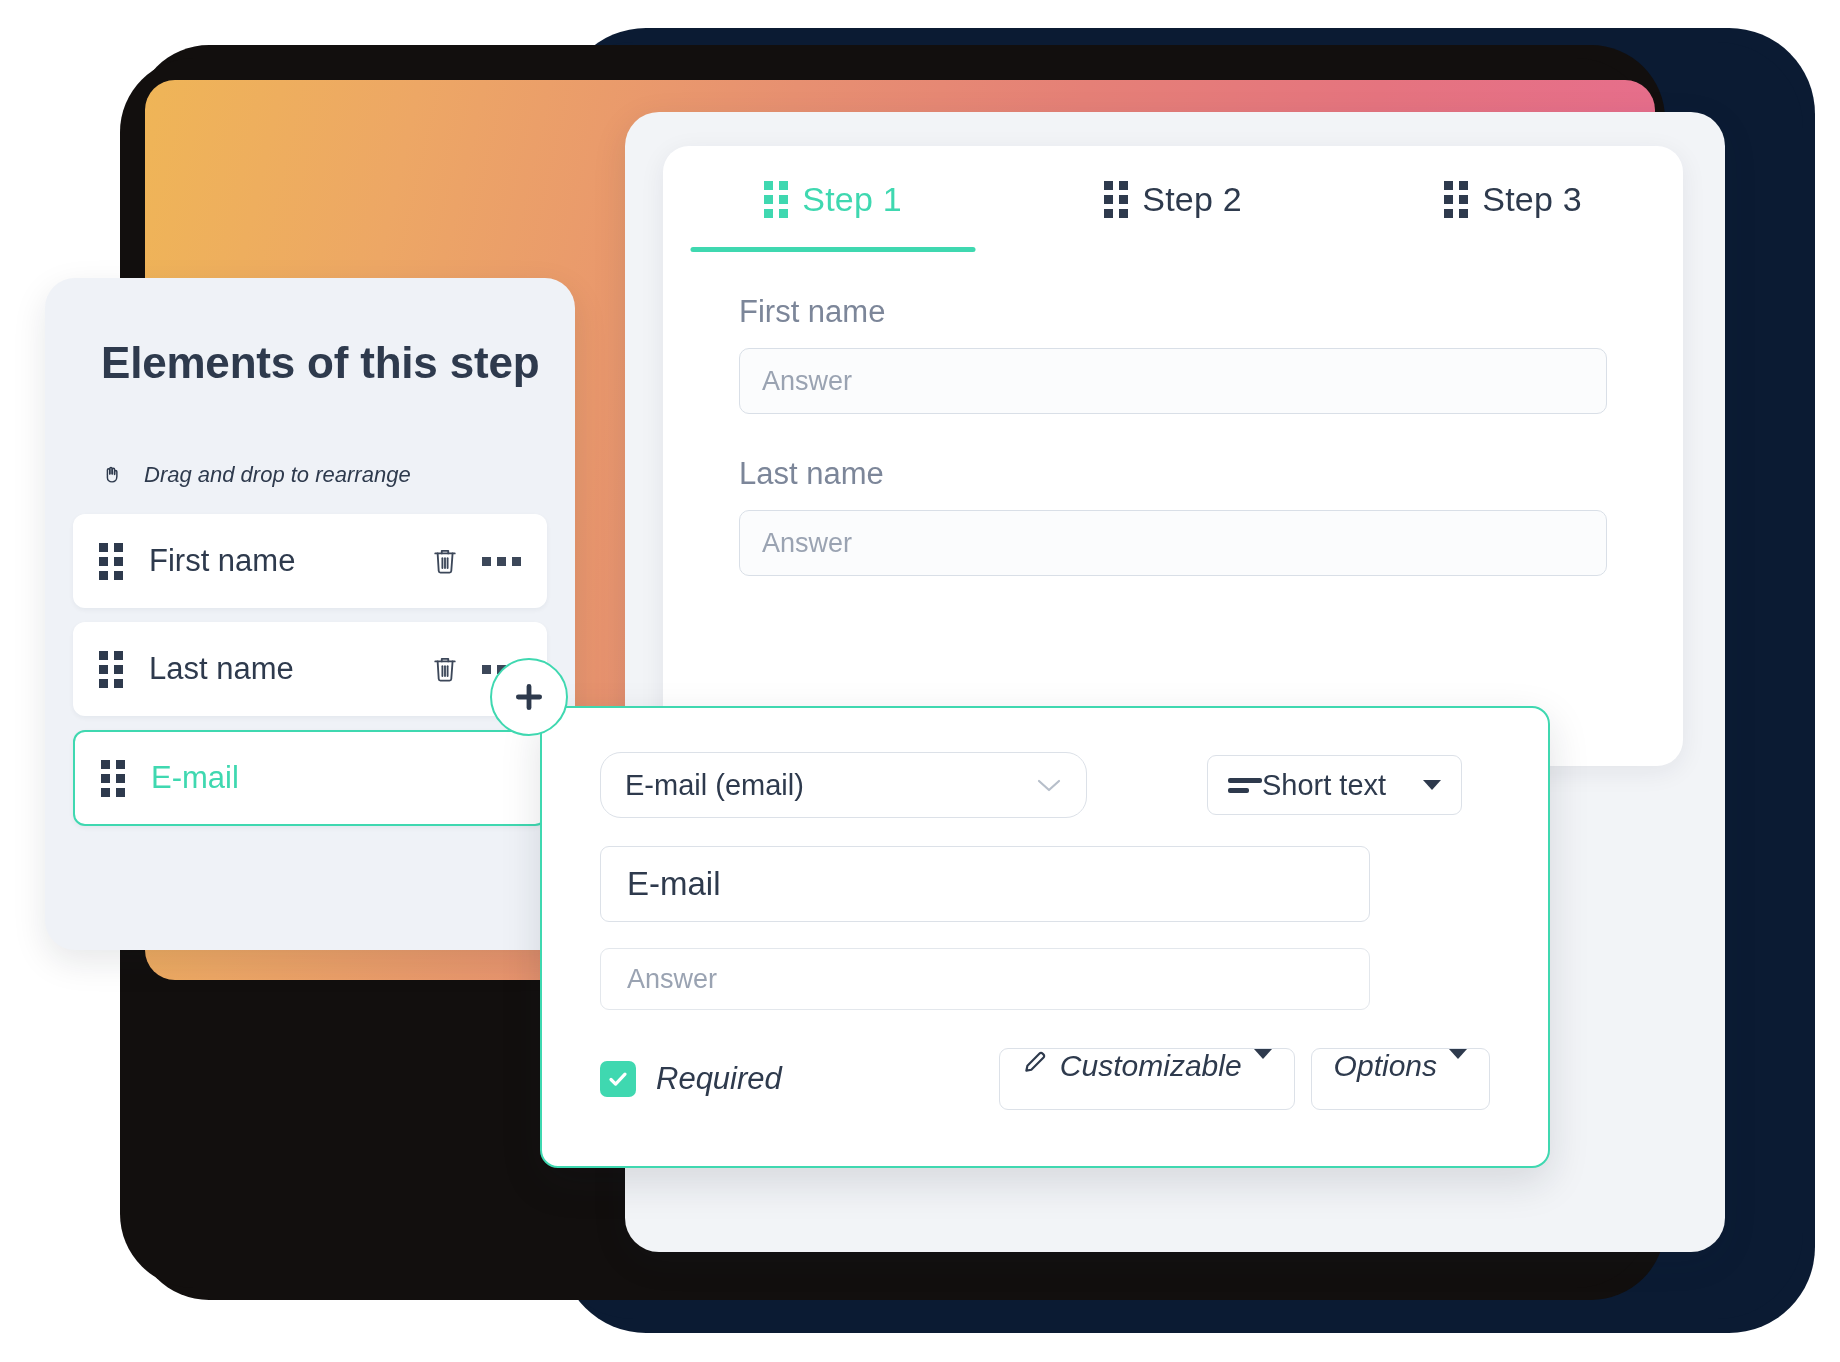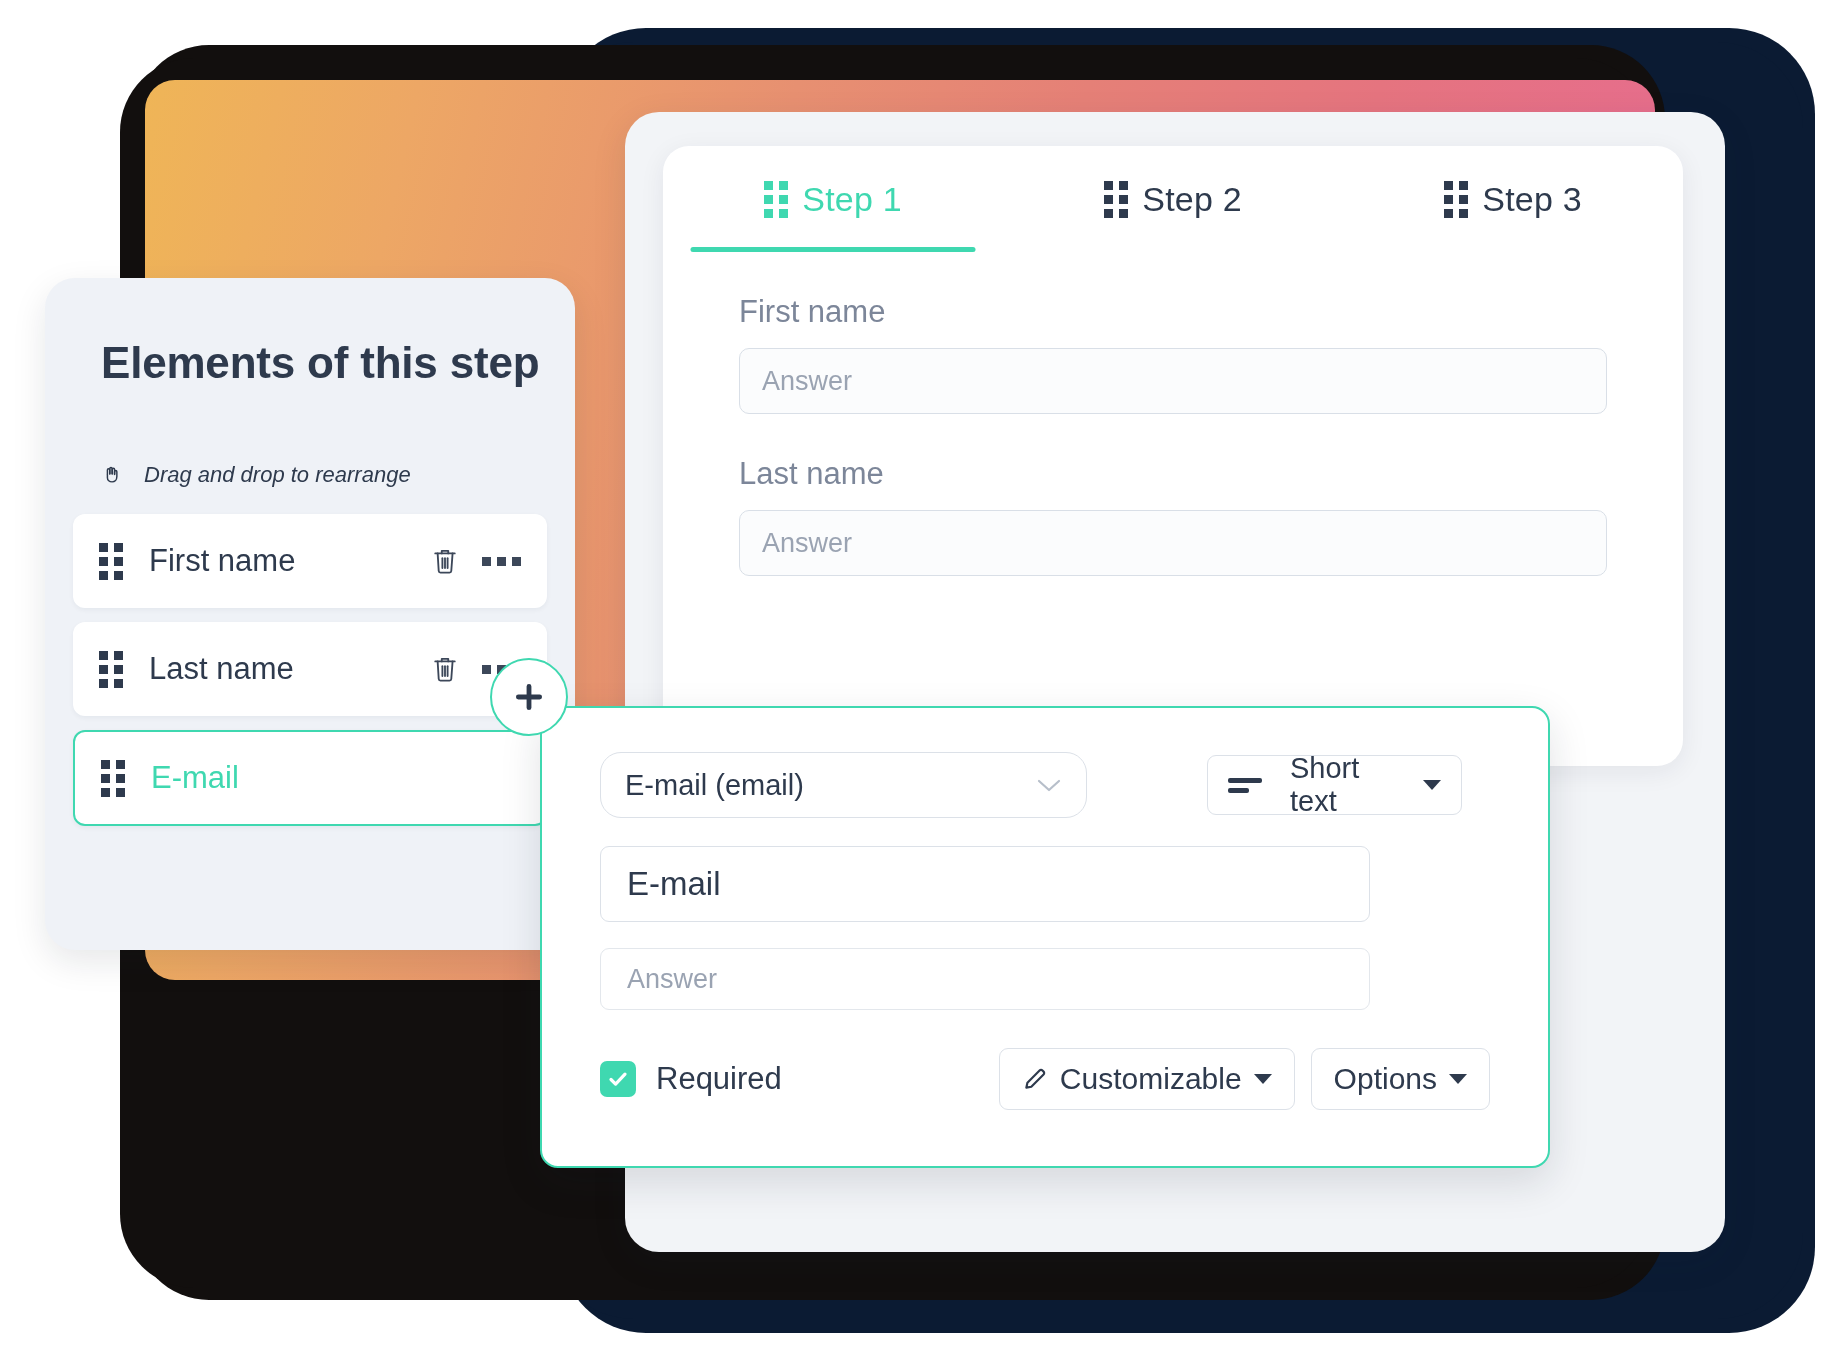--- a/index.html
+++ b/index.html
@@ -120,49 +120,49 @@
   }
   .ed-row1{display:flex;align-items:center;gap:0;}
   .select-type{
     width:487px;height:66px;border:1px solid #DCE1E8;border-radius:21px;background:#fff;
     display:flex;align-items:center;padding:0 24px;box-sizing:border-box;
     font-size:29px;color:#2E3A4D;cursor:pointer;justify-content:space-between;
   }
   .chev{width:26px;height:16px;display:block;}
   .select-fmt{
     margin-left:120px; width:255px;height:60px;border:1px solid #DCE1E8;border-radius:9px;background:#fff;
-    display:flex;align-items:center;gap:28px;padding:0 20px;box-sizing:border-box;
+    display:flex;align-items:center;gap:0;padding:0 20px;box-sizing:border-box;
     font-size:29px;color:#2E3A4D;cursor:pointer;
   }
   .short-icon{display:block;width:34px;}
   .short-icon i{display:block;background:#2E3A4D;border-radius:2px;height:5px;margin-bottom:5px;}
   .short-icon i:first-child{width:34px;}
   .short-icon i:last-child{width:21px;margin-bottom:0;}
   .caret{width:0;height:0;border-left:9px solid transparent;border-right:9px solid transparent;
          border-top:10px solid #2E3A4D;margin-left:auto;}
   .ed-label{
     margin-top:28px;width:770px;height:76px;border:1px solid #DCE1E8;border-radius:9px;
     display:flex;align-items:center;padding:0 26px;box-sizing:border-box;
     font-size:33px;color:#2E3A4D;
   }
   .ed-answer{
     margin-top:26px;width:770px;height:62px;border:1px solid #E3E7EC;border-radius:9px;
     display:flex;align-items:center;padding:0 26px;box-sizing:border-box;
     font-size:27px;color:#9AA3B2;background:#fff;
   }
-  .ed-bottom{margin-top:38px;display:flex;align-items:center;}
+  .ed-bottom{margin-top:38px;display:flex;align-items:center;font-style:italic;}
   .check{
     width:36px;height:36px;border-radius:7px;background:#3FD8B0;
     display:flex;align-items:center;justify-content:center;cursor:pointer;
   }
   .check svg{width:24px;height:24px;}
   .req-label{margin-left:20px;font-size:31px;color:#2E3A4D;}
   .btn{
     height:62px;border:1px solid #DCE1E8;border-radius:9px;background:#fff;
-    display:flex;align-items:center;gap:12px;padding:0 22px;box-sizing:border-box;
+    display:flex;gap:12px;padding:0 22px;box-sizing:border-box;
     font-size:30px;color:#2E3A4D;cursor:pointer;
   }
   .btn.customizable{margin-left:auto;}
   .btn.options{margin-left:16px;}
   .pencil{width:26px;height:26px;display:block;}
 </style>
 </head>
 <body>
 
 <div class="stage">

